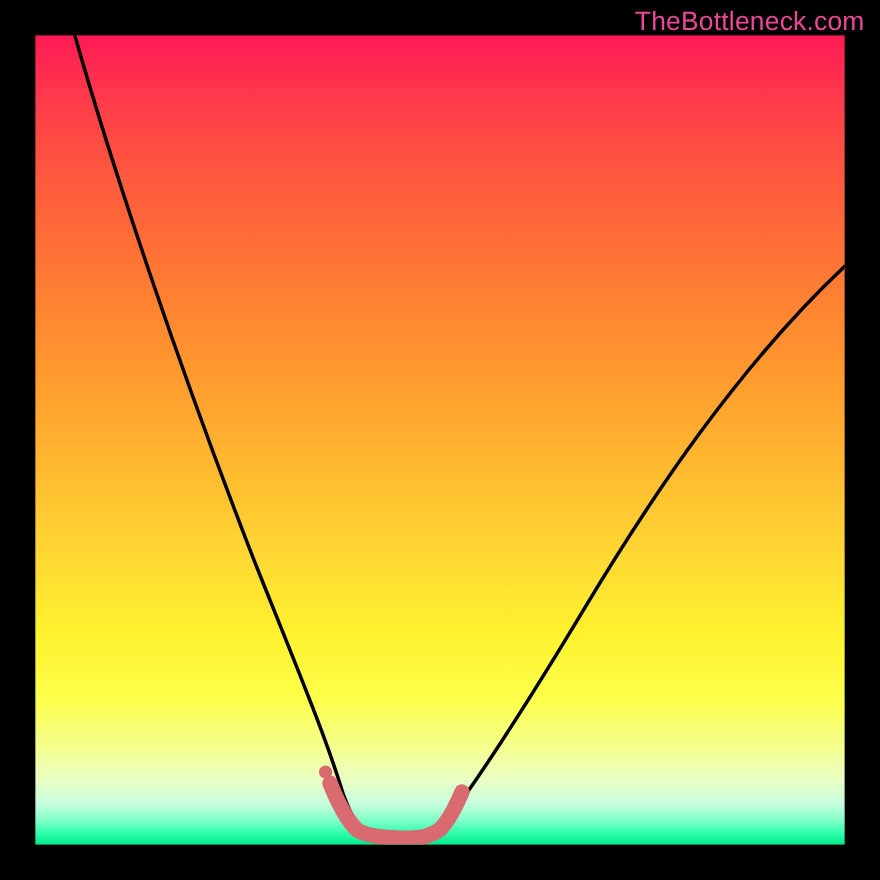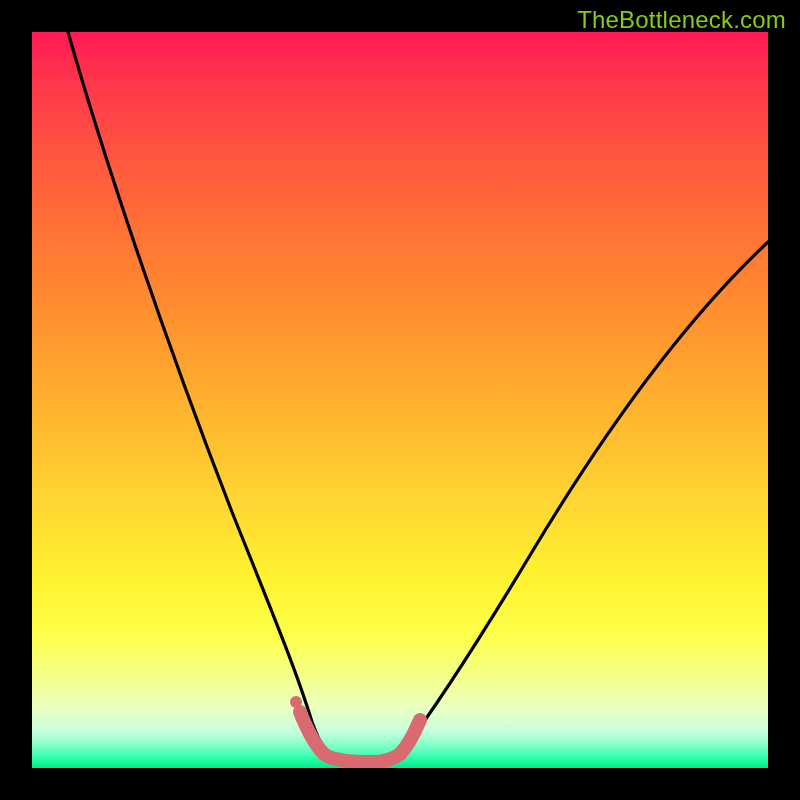--- a/index.html
+++ b/index.html
@@ -52,21 +52,21 @@
   .overlay-svg {
     position: absolute;
     left: 0; top: 0;
     width: 736px;
     height: 736px;
   }
   .watermark {
     position: absolute;
     top: 6px;
     right: 14px;
-    color: #84cc16;
+    color: #ec4899;
     font-size: 24px;
     font-weight: 500;
     letter-spacing: 0.2px;
     user-select: none;
   }
 </style>
 </head>
 <body>
 
 <div class="frame">

